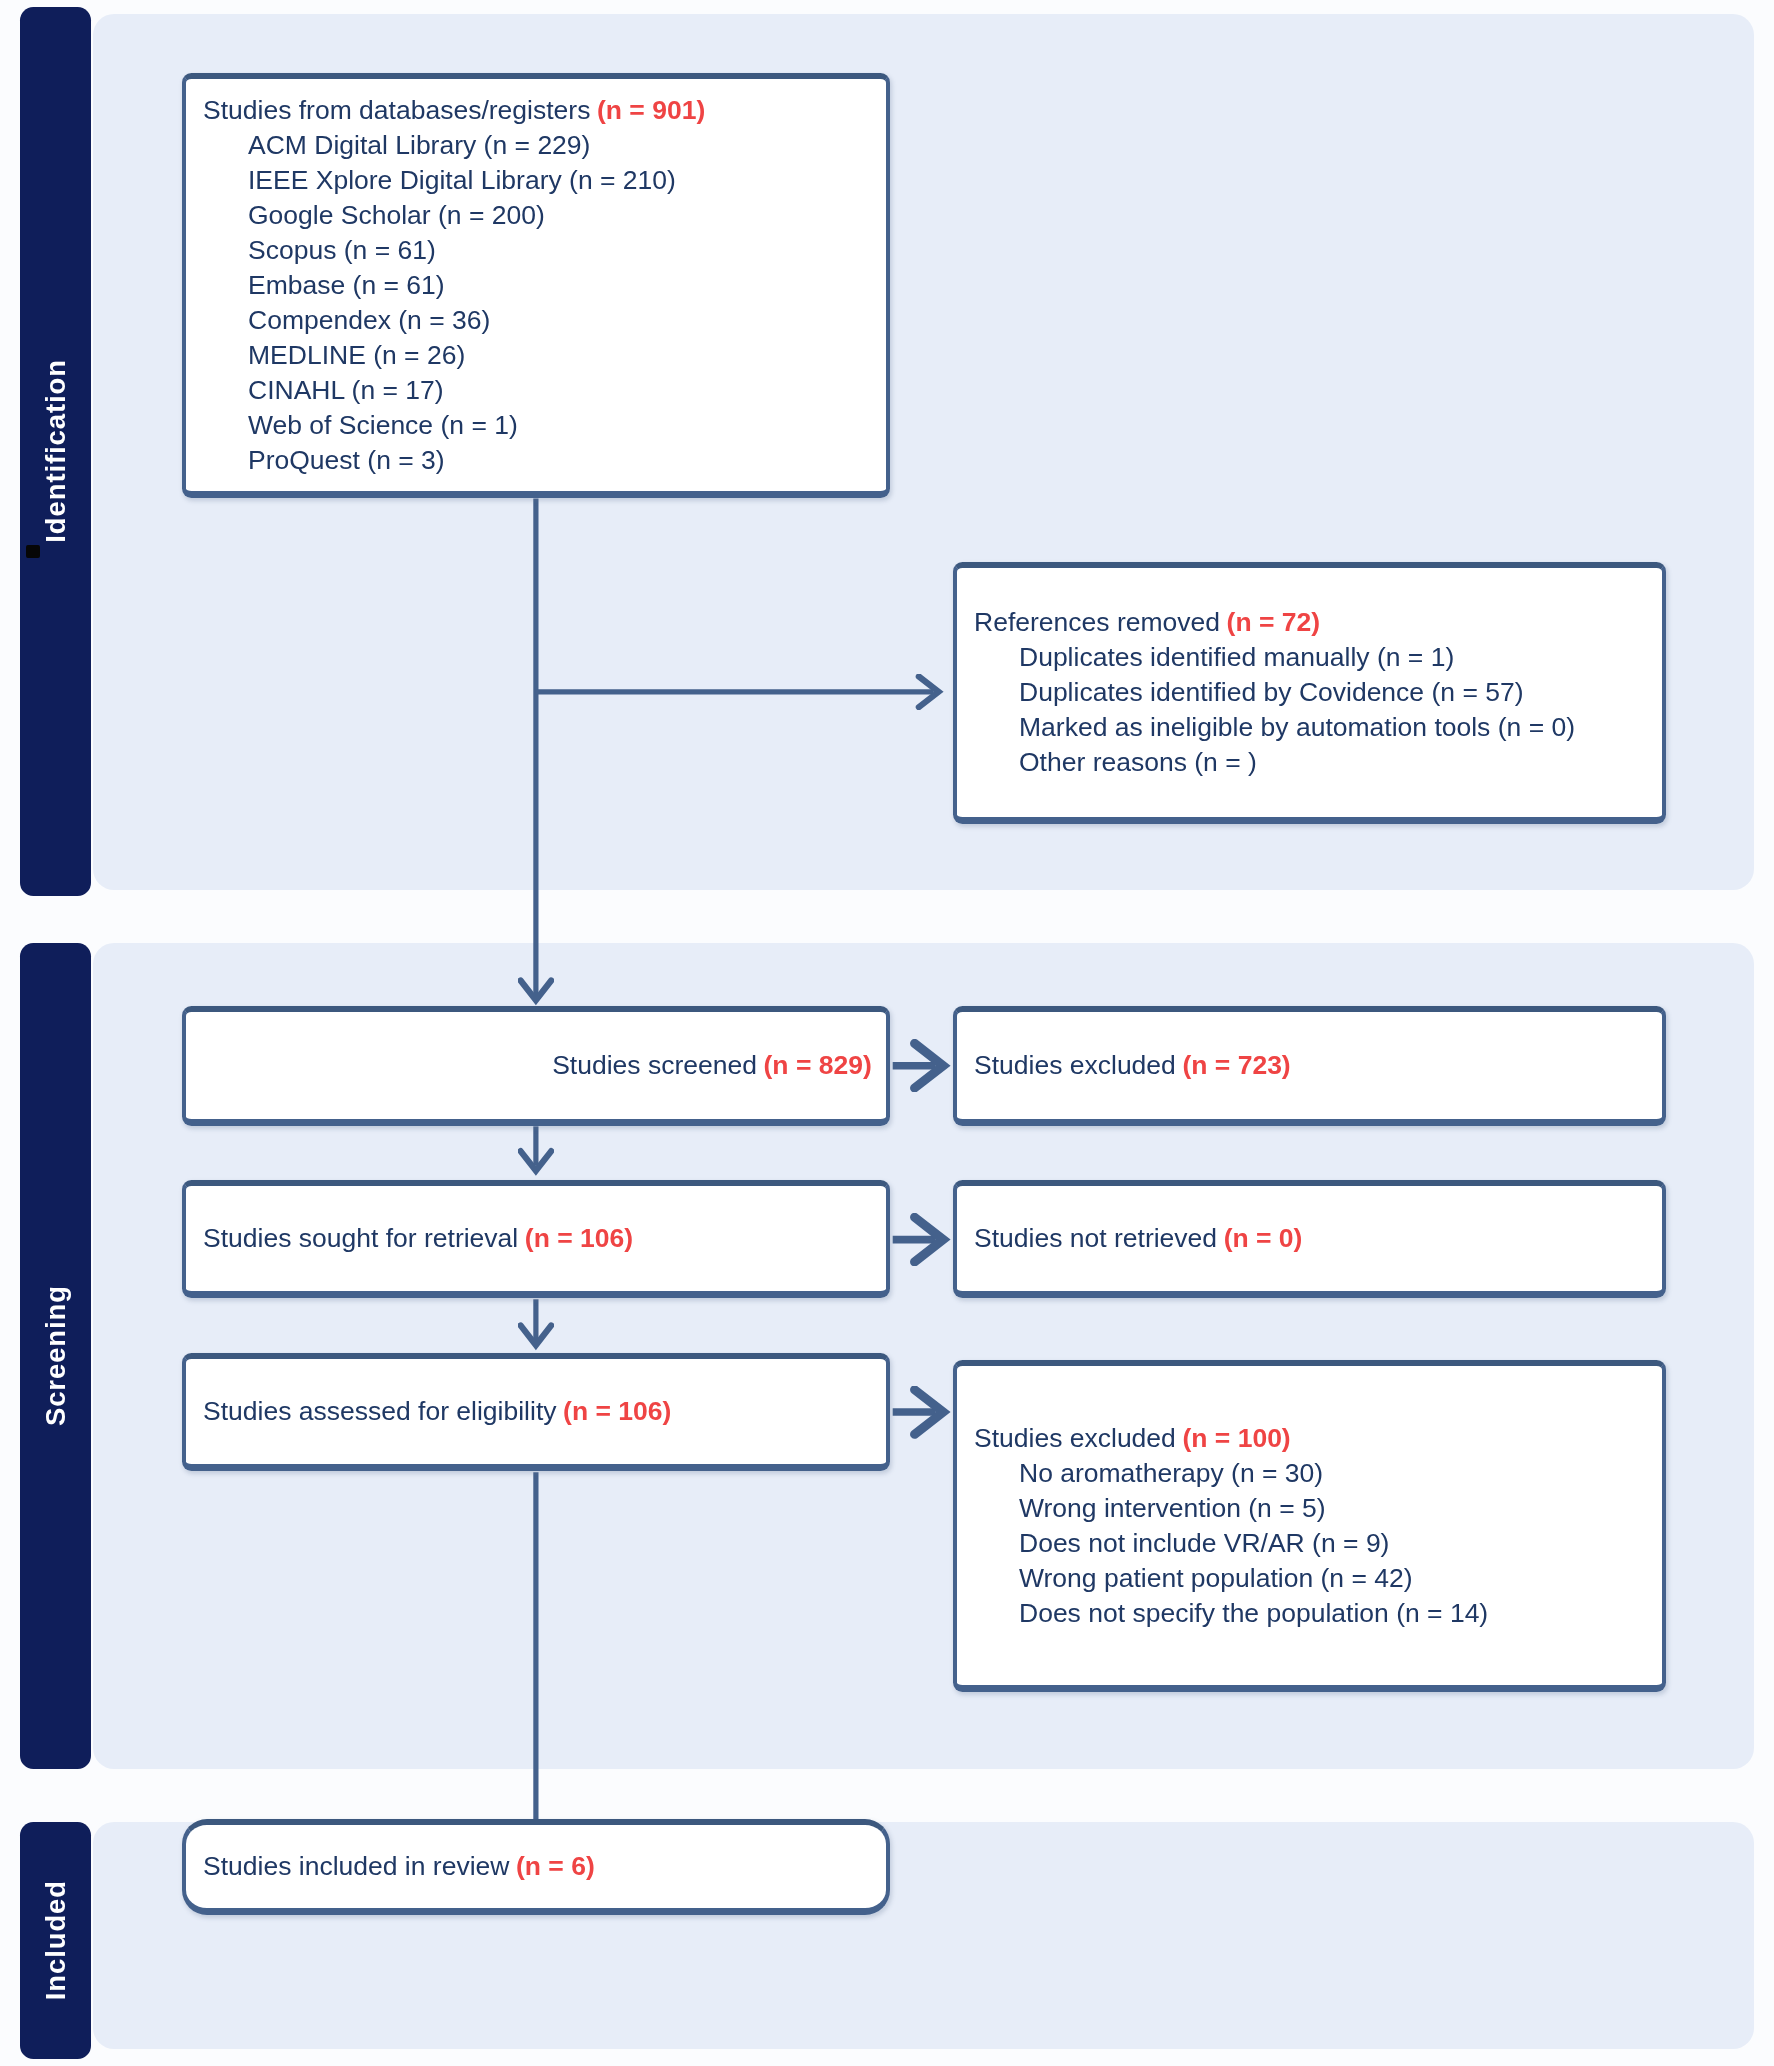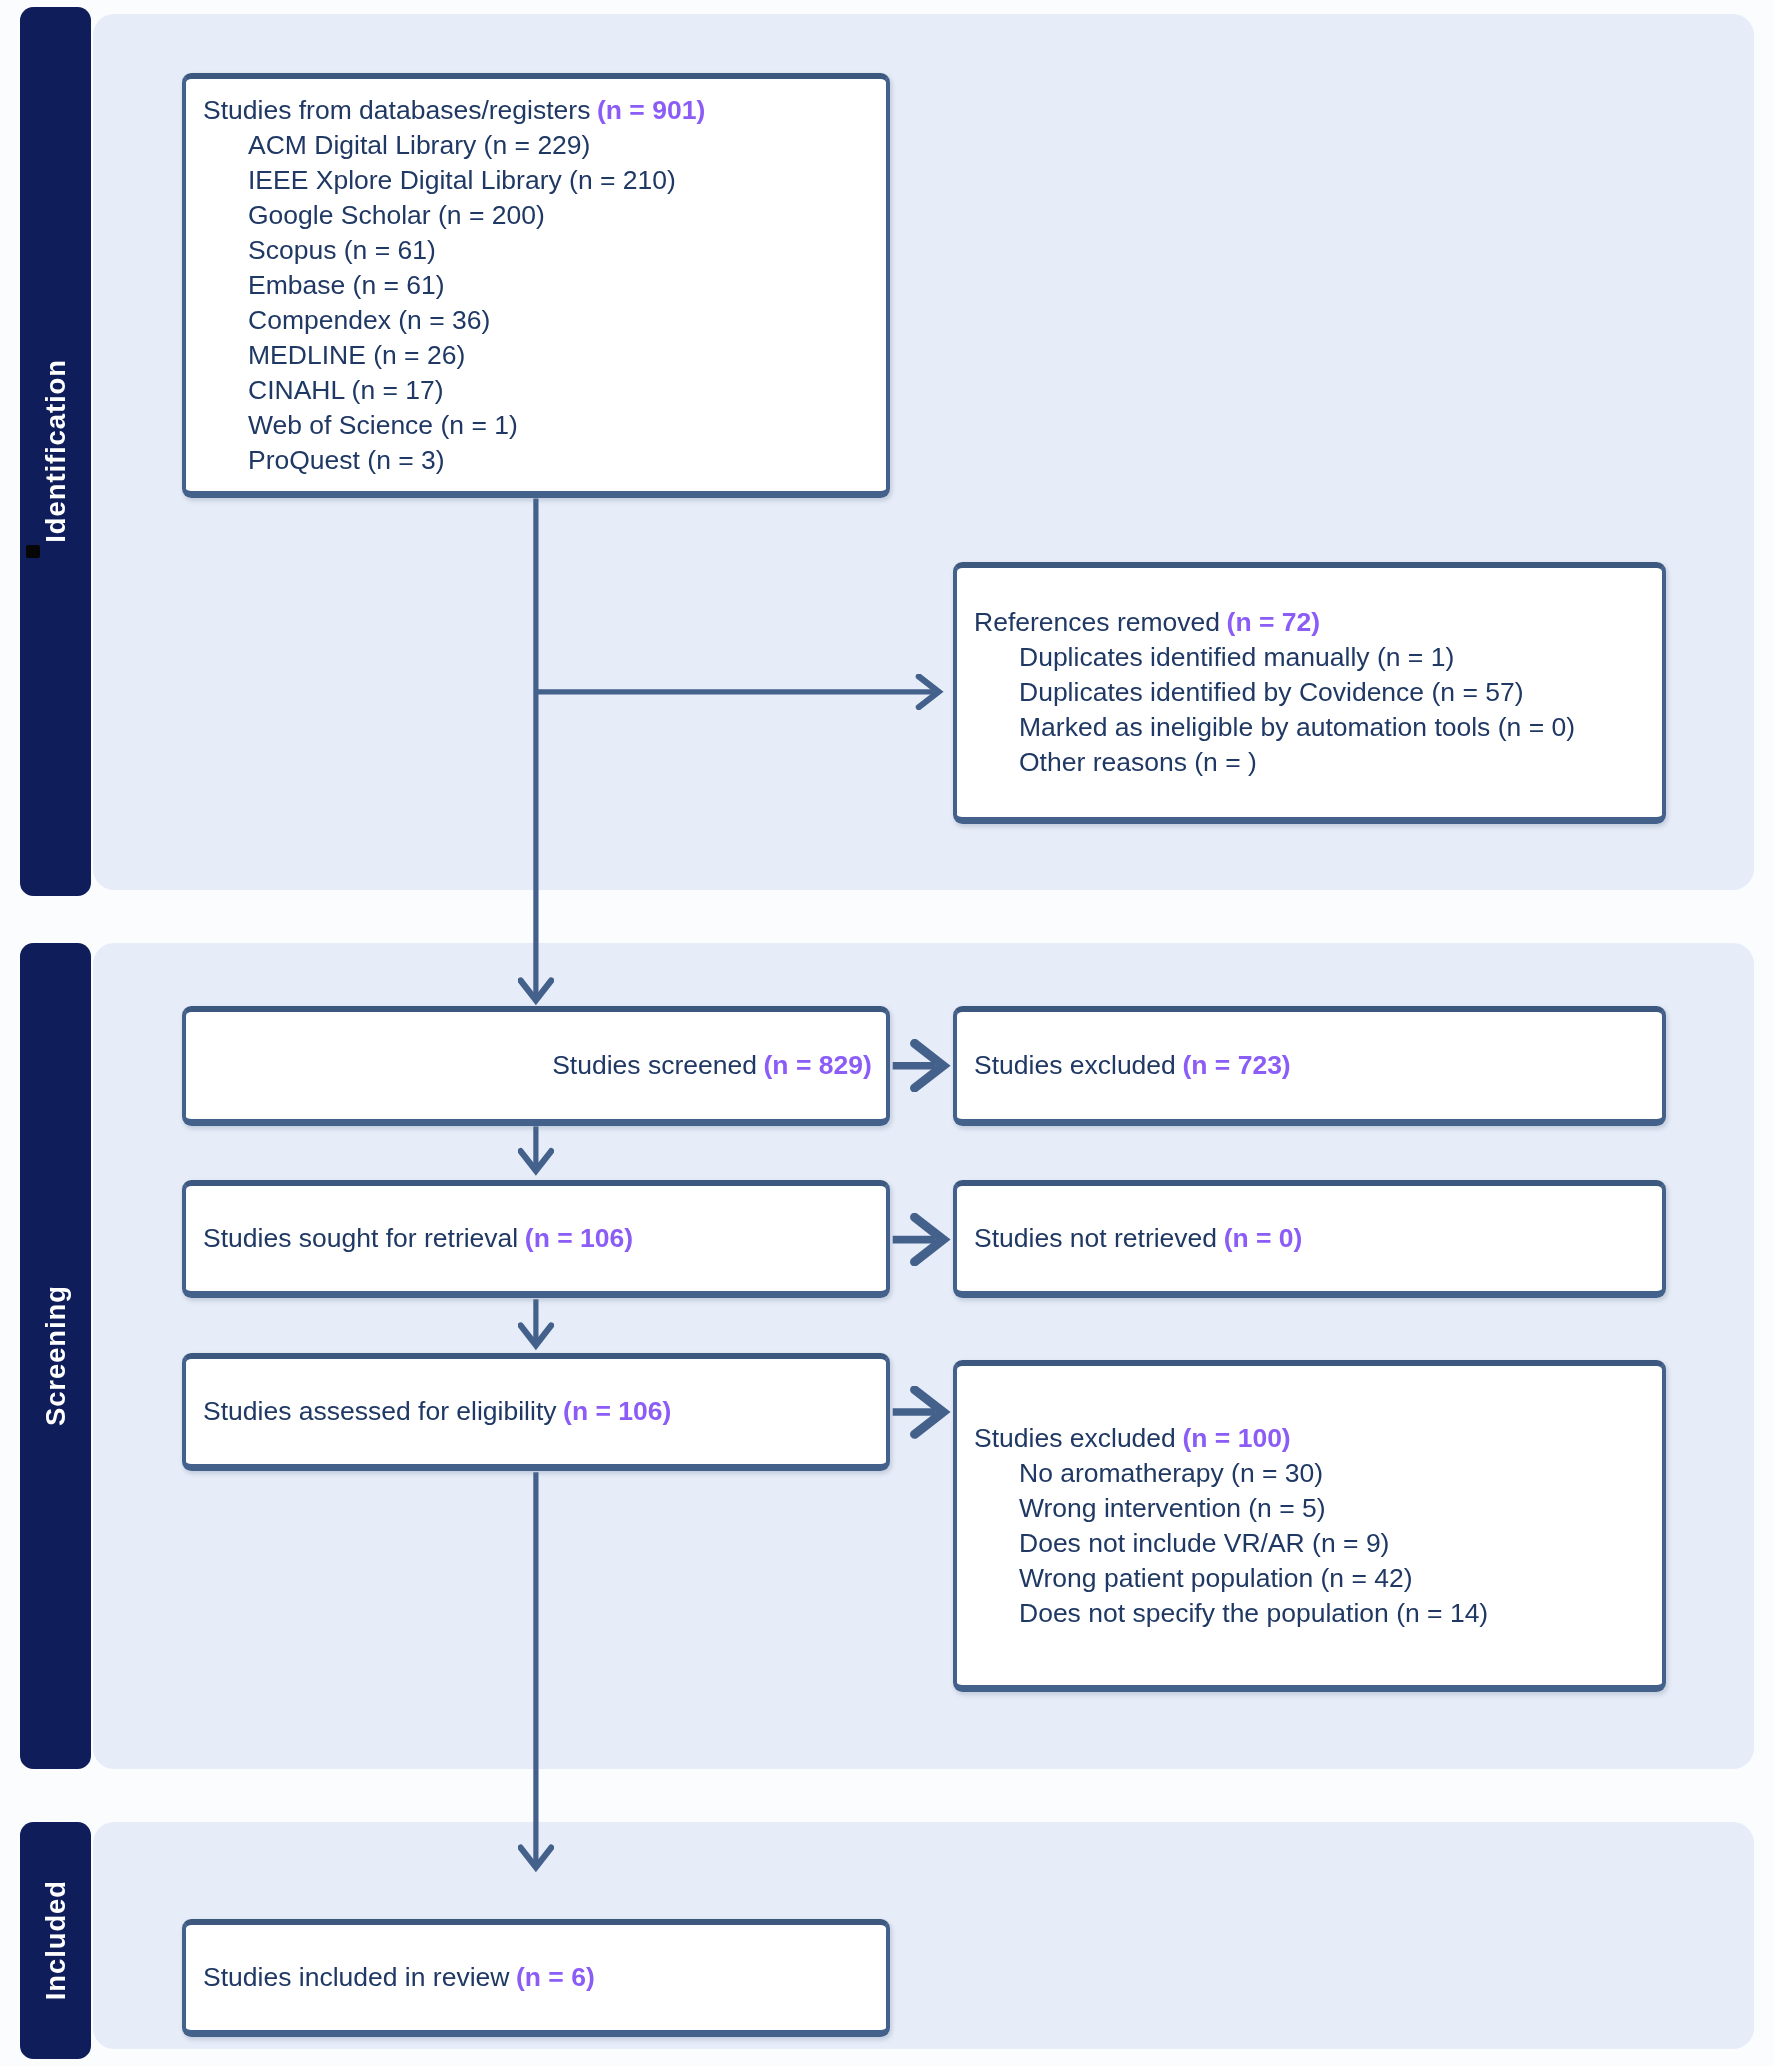--- a/index.html
+++ b/index.html
@@ -48,21 +48,21 @@
     color:#1f3864;
     font-size:26.5px;
     line-height:35px;
     display:flex;
     flex-direction:column;
     justify-content:center;
     padding:9.5px 14.2px 9.5px 17px;
   }
   .box .title{white-space:nowrap;}
   .n{
-    color:#8b5cf6;
+    color:#ef4444;
     font-weight:700;
     margin-left:6.6px;
   }
   .box ul{
     margin:0;padding:0;
     list-style:none;
   }
   .box ul li{
     padding-left:45px;
     white-space:nowrap;
@@ -172,20 +172,20 @@
     </div>
     <ul>
       <li>No aromatherapy (n = 30)</li>
       <li>Wrong intervention (n = 5)</li>
       <li>Does not include VR/AR (n = 9)</li>
       <li>Wrong patient population (n = 42)</li>
       <li>Does not specify the population (n = 14)</li>
     </ul>
   </div>
 
-  <div class="box" style="left:182px;top:1919px;width:708px;height:118px;">
+  <div class="box" style="left:182px;top:1819px;width:708px;height:96px;border-radius:25px;">
     <div class="title">
       <span>Studies included in review</span><span class="n">(n = 6)</span>
     </div>
   </div>
 
 </div>
 
 
 </body></html>

